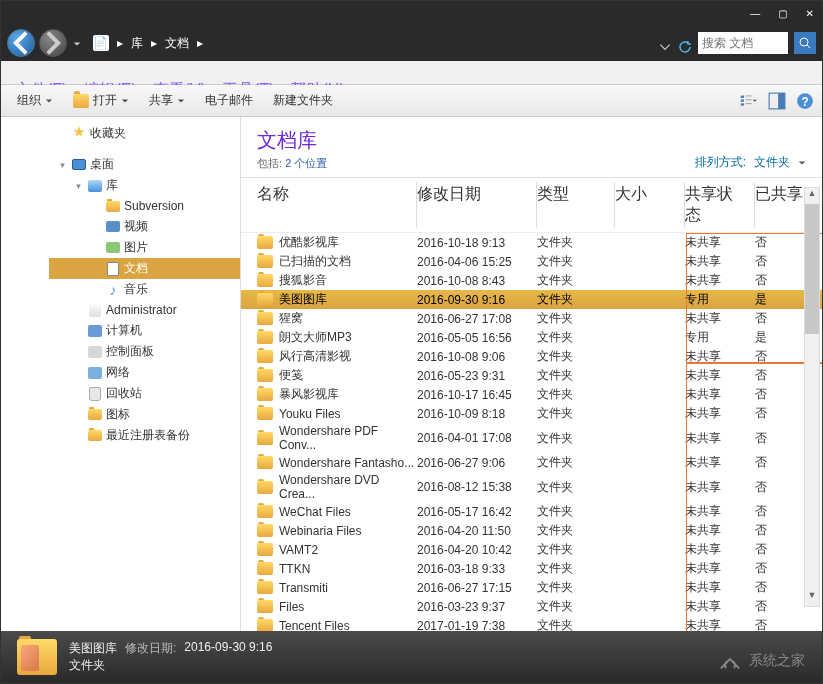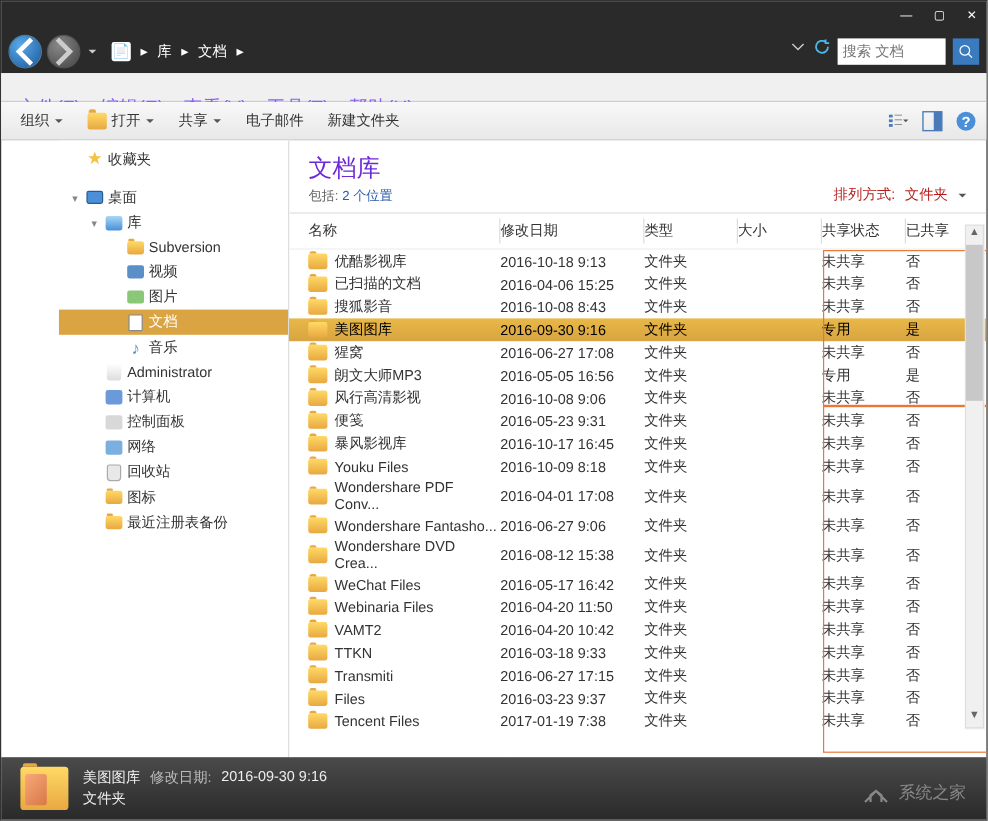--- a/index.html
+++ b/index.html
@@ -10,21 +10,21 @@
 .titlebar { height: 24px; background: #2a2a2a; display: flex; justify-content: flex-end; align-items: center; padding-right: 8px; gap: 18px; }
 .titlebar span { color: #fff; font-size: 10px; cursor: default; }
 
 .navbar { height: 36px; background: #2a2a2a; display: flex; align-items: center; padding: 0 6px; gap: 4px; }
 .nav-btn { width: 28px; height: 28px; border-radius: 50%; background: radial-gradient(circle at 35% 30%, #5ba8e8, #1a5a9e); display: flex; align-items: center; justify-content: center; color: #fff; font-size: 14px; border: 1px solid #4a7a9e; }
 .nav-btn.fwd { background: radial-gradient(circle at 35% 30%, #888, #444); border-color: #555; }
 .nav-arrow svg { width: 8px; height: 8px; fill: #ccc; margin-left: 2px; }
 .breadcrumb { flex: 1; display: flex; align-items: center; gap: 8px; margin-left: 8px; }
 .bc-icon { width: 16px; height: 16px; background: #fff; border-radius: 2px; display: flex; align-items: center; justify-content: center; font-size: 9px; }
 .breadcrumb span { color: #fff; font-size: 12px; }
-.nav-right { display: flex; align-items: flex-start; gap: 6px; }
+.nav-right { display: flex; align-items: flex-end; gap: 6px; }
 .nav-right svg { width: 14px; height: 14px; }
 .searchbox { width: 90px; height: 22px; background: #fff; border: none; font-size: 12px; padding: 0 4px; color: #888; }
 .search-btn { width: 22px; height: 22px; background: #3a7abf; display: flex; align-items: center; justify-content: center; }
 .search-btn svg { fill: #fff; }
 
 .menubar { height: 24px; background: #f0f0f0; border-bottom: 1px solid #ccc; display: flex; align-items: center; padding: 0 8px; gap: 4px; }
 .menubar span { font-size: 16px; color: #8b5cf6; padding: 2px 6px; cursor: default; margin-top: 36px; }
 
 .toolbar { height: 32px; background: linear-gradient(#f8f8f8, #e8e8e8); border-bottom: 1px solid #ccc; display: flex; align-items: center; padding: 0 8px; gap: 4px; justify-content: space-between; }
 .tb-item { font-size: 12px; color: #333; padding: 3px 8px; display: flex; align-items: center; gap: 4px; cursor: default; }
@@ -57,24 +57,24 @@
 .ico-comp { width: 14px; height: 12px; background: #6a9ad8; border-radius: 2px; }
 .ico-net { width: 14px; height: 12px; background: #7aafdf; border-radius: 2px; }
 .ico-ctrl { width: 14px; height: 12px; background: #d8d8d8; border-radius: 2px; }
 .ico-recycle { width: 12px; height: 14px; background: #e8e8e8; border: 1px solid #aaa; border-radius: 2px 2px 3px 3px; }
 .tree-sep { height: 10px; }
 
 .main { flex: 1; display: flex; flex-direction: column; overflow: hidden; position: relative; }
 .main-hdr { padding: 10px 16px 6px; border-bottom: 1px solid #e0e0e0; display: flex; justify-content: space-between; align-items: flex-end; }
 .main-hdr h1 { font-size: 20px; font-weight: normal; color: #6d28d9; }
 .main-hdr .sub { font-size: 11px; color: #666; margin-top: 2px; }
-.sort-area { font-size: 12px; color: #b91c1c; display: flex; gap: 8px; align-items: center; }
+.sort-area { font-size: 12px; color: #0369a1; display: flex; gap: 8px; align-items: center; }
 .sort-area svg { width: 8px; height: 8px; fill: #555; }
 
-.cols { display: flex; padding: 4px 0 4px 16px; border-bottom: 1px solid #eee; font-size: 12px; color: #333; }
+.cols { display: flex; padding: 4px 0 4px 16px; border-bottom: 1px solid #eee; font-size: 16px; color: #333; }
 .cols > div { border-right: 1px solid #ddd; padding: 2px 8px 2px 0; }
 .c-name { width: 160px; }
 .c-date { width: 120px; }
 .c-type { width: 78px; }
 .c-size { width: 70px; }
 .c-share { width: 70px; }
 .c-shared { width: 56px; border-right: none !important; }
 
 .files { flex: 1; overflow-y: auto; position: relative; }
 .file-row { display: flex; align-items: center; padding: 1px 0 1px 16px; font-size: 12px; color: #333; cursor: default; }

